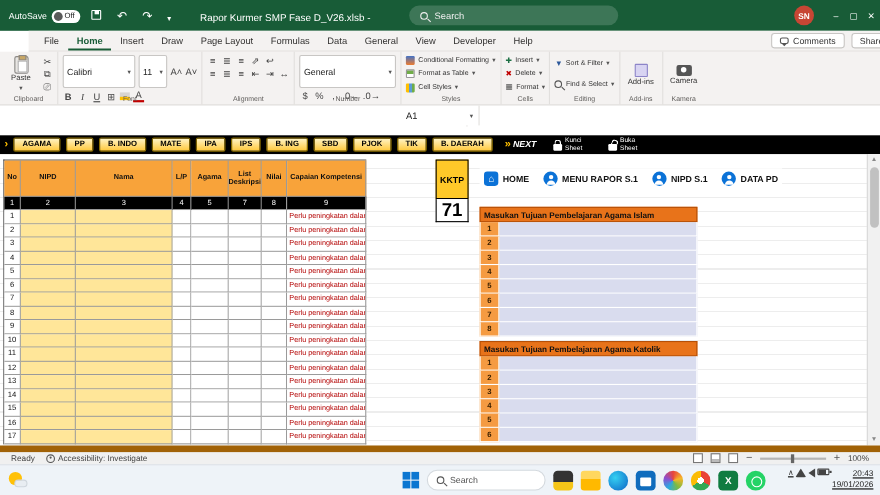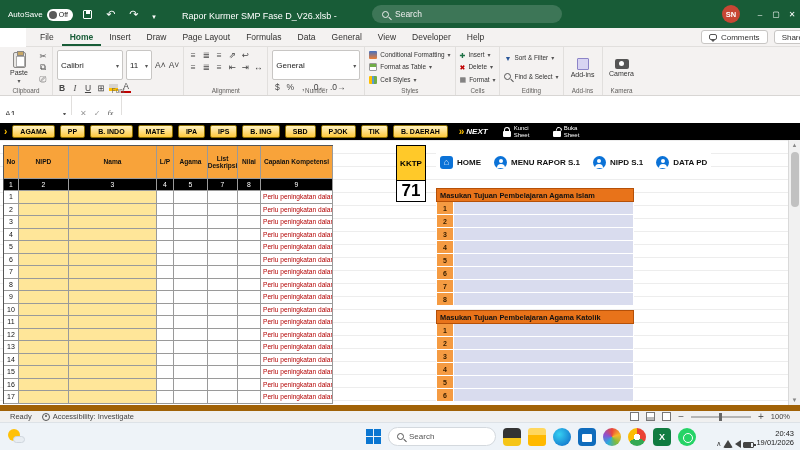--- a/index.html
+++ b/index.html
@@ -51,21 +51,21 @@
   .mi.i{font-style:italic;font-family:"Liberation Serif",serif;}
   .mi.u{text-decoration:underline;}
   .fontclr{border-bottom:2px solid #C00000;line-height:9px;}
   .fillclr{display:inline-block;width:9px;height:7px;background:#d8d4d0;border-bottom:3px solid #FFC000;}
   .srow{display:flex;align-items:center;gap:3px;font-size:6.4px;color:#333;line-height:1;}
   .sq{display:inline-block;width:8px;height:8px;border-radius:1px;}
   .stack3{display:flex;flex-direction:column;justify-content:space-around;}
   .ed-ic{font-size:7px;}
 
   
-  .fbar{position:absolute;left:0;top:96px;width:800px;height:36px;background:#fff;border-bottom:1px solid #D0CECE;display:flex;align-items:center;}
+  .fbar{position:absolute;left:0;top:96px;width:800px;height:36px;background:#fff;border-bottom:1px solid #D0CECE;display:flex;align-items:center;flex-direction:column;}
   .namebox{width:72px;height:100%;border-right:1px solid #E1DFDD;display:flex;align-items:center;justify-content:space-between;padding:0 5px;font-size:8.5px;color:#222;}
   .fxbtns{display:flex;align-items:center;gap:7px;padding:0 8px;border-right:1px solid #E1DFDD;height:100%;color:#9a9a9a;font-size:8px;}
   .fx{font-style:italic;font-family:"Liberation Serif",serif;color:#555;}
   .finput{flex:1;height:100%;}
 
   
   .sheet{position:absolute;left:0;top:115px;width:800px;height:290px;background:
     repeating-linear-gradient(to bottom,transparent 0 12px,#EDEDED 12px 13px),#fff;}
   .sheetnav{position:absolute;left:0;top:8px;width:800px;height:17px;background:#000;display:flex;align-items:center;gap:5px;padding:0 4px;}
   .chev{color:#FFC000;font-weight:bold;font-size:10px;}
@@ -146,21 +146,21 @@
   .t-game{background:linear-gradient(#333 55%,#F5C518 55%);}
   .t-explorer{background:linear-gradient(#FFD75E 40%,#FFB900 40%);border-radius:3px;}
   .t-edge{border-radius:50%;background:radial-gradient(circle at 35% 35%,#35D0F2,#0B63C5);}
   .t-store{background:#0F6CBD;position:relative;}
   .t-store::after{content:"";position:absolute;left:4px;top:6px;width:10px;height:8px;background:#fff;border-radius:1px;}
   .t-photos{border-radius:50%;background:conic-gradient(#E8453C,#F7B529,#7CBB42,#2BA9E0,#8E4FD0,#E8453C);}
   .t-chrome{border-radius:50%;background:radial-gradient(circle,#fff 0 3px,transparent 3px),conic-gradient(#EA4335 0 33%,#34A853 33% 66%,#FBBC05 66% 100%);}
   .t-excel{background:#107C41;color:#fff;font-size:9px;font-weight:bold;text-align:center;line-height:18px;}
   .t-wa{border-radius:50%;background:#25D366;position:relative;}
   .t-wa::after{content:"";position:absolute;left:5px;top:5px;width:8px;height:8px;border:1.5px solid #fff;border-radius:50%;}
-  .tray{position:absolute;right:6px;top:3px;display:flex;align-items:flex-end;gap:2px;height:22px;}
+  .tray{position:absolute;right:6px;top:3px;display:flex;align-items:flex-start;gap:2px;height:22px;text-decoration:underline;}
   .tr-chev{font-size:7px;color:#333;}
   .wifi{width:0;height:0;border-left:5px solid transparent;border-right:5px solid transparent;border-bottom:8px solid #444;border-radius:2px;}
   .vol{width:0;height:0;border-top:4px solid transparent;border-bottom:4px solid transparent;border-right:6px solid #444;}
   .bat{width:11px;height:6px;border:1px solid #444;border-radius:1px;background:linear-gradient(to right,#444 75%,transparent 75%);position:relative;}
   .bat::after{content:"";position:absolute;right:-3px;top:1px;width:2px;height:2px;background:#444;}
   .dtime{text-align:right;font-size:7.5px;color:#222;line-height:1.3;}
 </style>
 </head>
 <body>
 

